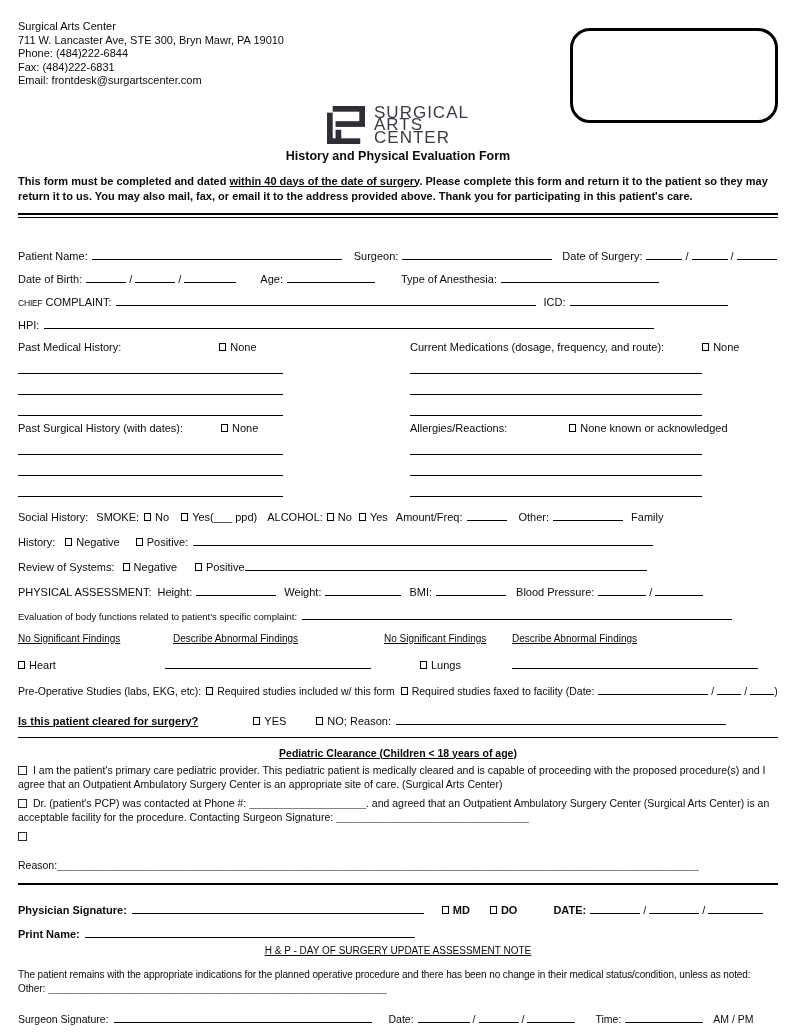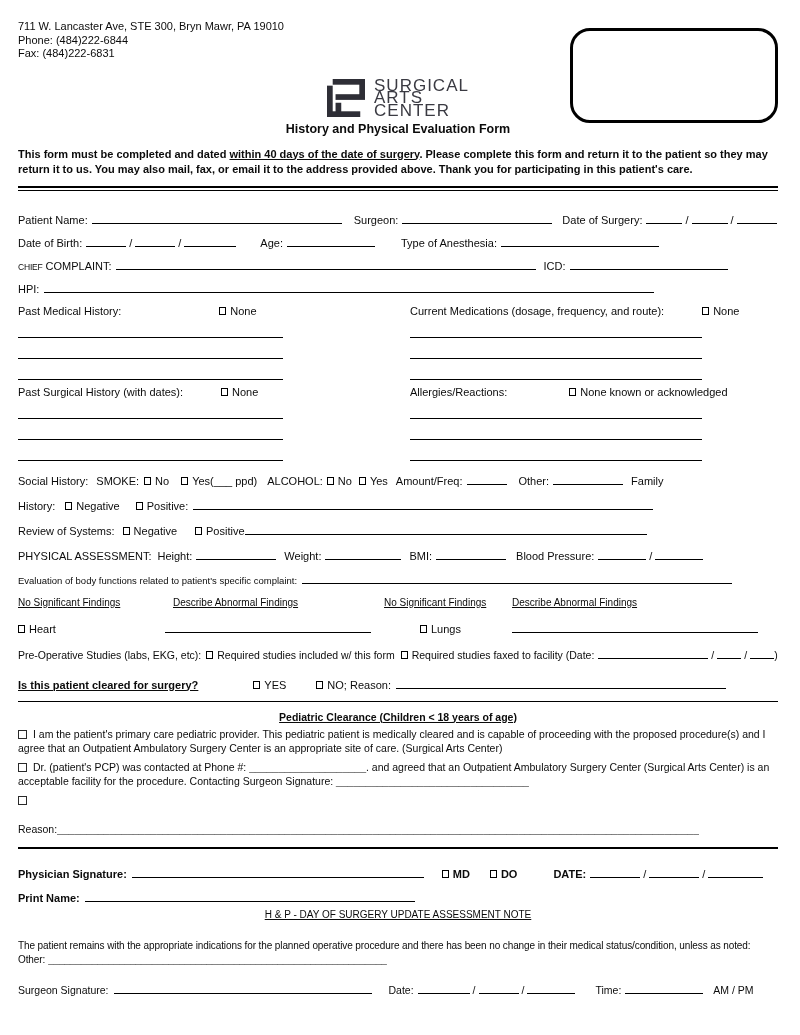--- a/index.html
+++ b/index.html
@@ -50,34 +50,36 @@
   .preop-row { font-size:10.5px; }
   .clear-q { font-weight:bold; text-decoration:underline; }
 
   .ped-head { text-align:center; font-weight:bold; text-decoration:underline; font-size:10.5px; margin-top:9px; }
   .ped-p { font-size:10.5px; line-height:14.5px; margin-top:4px; white-space:normal; }
   .ped-p:first-of-type { margin-top:13px; }
   .us { color:#555; }
 
   .bold { font-weight:bold; }
   .note-head { text-align:center; text-decoration:underline; font-size:10px; margin-top:5px; }
-  .note-body { font-size:10px; letter-spacing:-0.1px; margin-top:20px; }
+  .note-body { font-size:10px; letter-spacing:-0.1px; margin-top:13px; }
   .f105 { font-size:10.5px; }
 </style>
 </head>
 <body>
 
 <div class="label-box"></div>
 
 <div class="page">
 
   <div class="contact">
+    <div>Surgical Arts Center</div>
     <div>711 W. Lancaster Ave, STE 300, Bryn Mawr, PA 19010</div>
     <div>Phone:  (484)222-6844</div>
     <div>Fax:   (484)222-6831</div>
+    <div>Email: frontdesk@surgartscenter.com</div>
   </div>
 
   <div class="logo-row">
     <span>
       <svg width="38" height="38" viewBox="0 0 40 40">
         <g fill="#2e2e36">
           <rect x="6" y="0" width="34" height="6"></rect>
           <rect x="34" y="0" width="6" height="21"></rect>
           <rect x="9" y="16" width="31" height="6"></rect>
           <rect x="0" y="7" width="6" height="33"></rect>
@@ -91,21 +93,21 @@
       <div>ARTS</div>
       <div>CENTER</div>
     </span>
   </div>
   <div class="form-title">History and Physical Evaluation Form</div>
 
   <div class="instructions"><span>This form must be completed and dated </span><span class="u">within 40 days of the date of surgery</span><span>. Please complete this form and return it to the patient so they may return it to us. You may also mail, fax, or email it to the address provided above. Thank you for participating in this patient's care.</span></div>
 
   <div class="dbl-rule"></div>
 
-  <div class="line" style="margin-top:21px">
+  <div class="line" style="margin-top:30px">
     <span>Patient Name:</span>
     <span class="blank" style="width:250px;margin-left:4px"></span>
     <span style="margin-left:12px">Surgeon:</span>
     <span class="blank" style="width:150px;margin-left:4px"></span>
     <span style="margin-left:10px">Date of Surgery:</span>
     <span class="blank" style="width:36px;margin-left:4px"></span>
     <span class="slash">/</span>
     <span class="blank" style="width:36px"></span>
     <span class="slash">/</span>
     <span class="blank" style="width:40px"></span>

